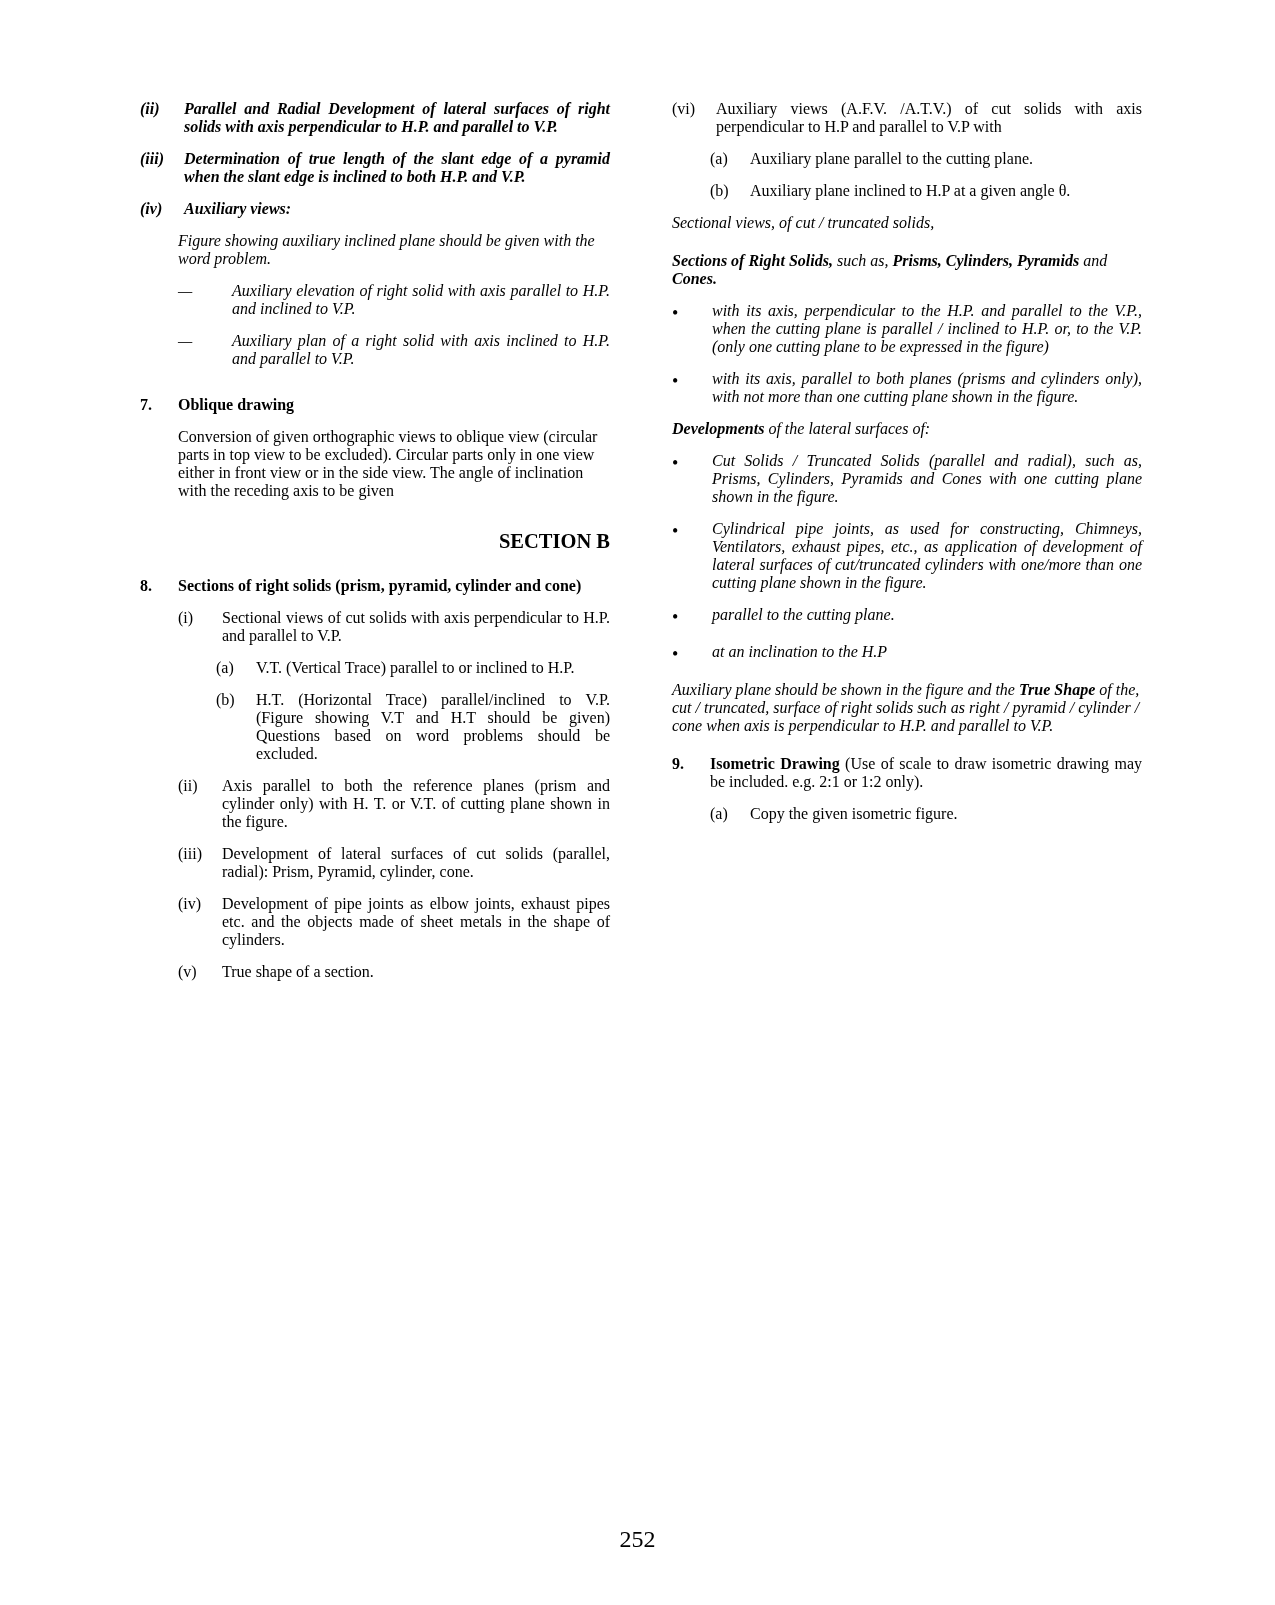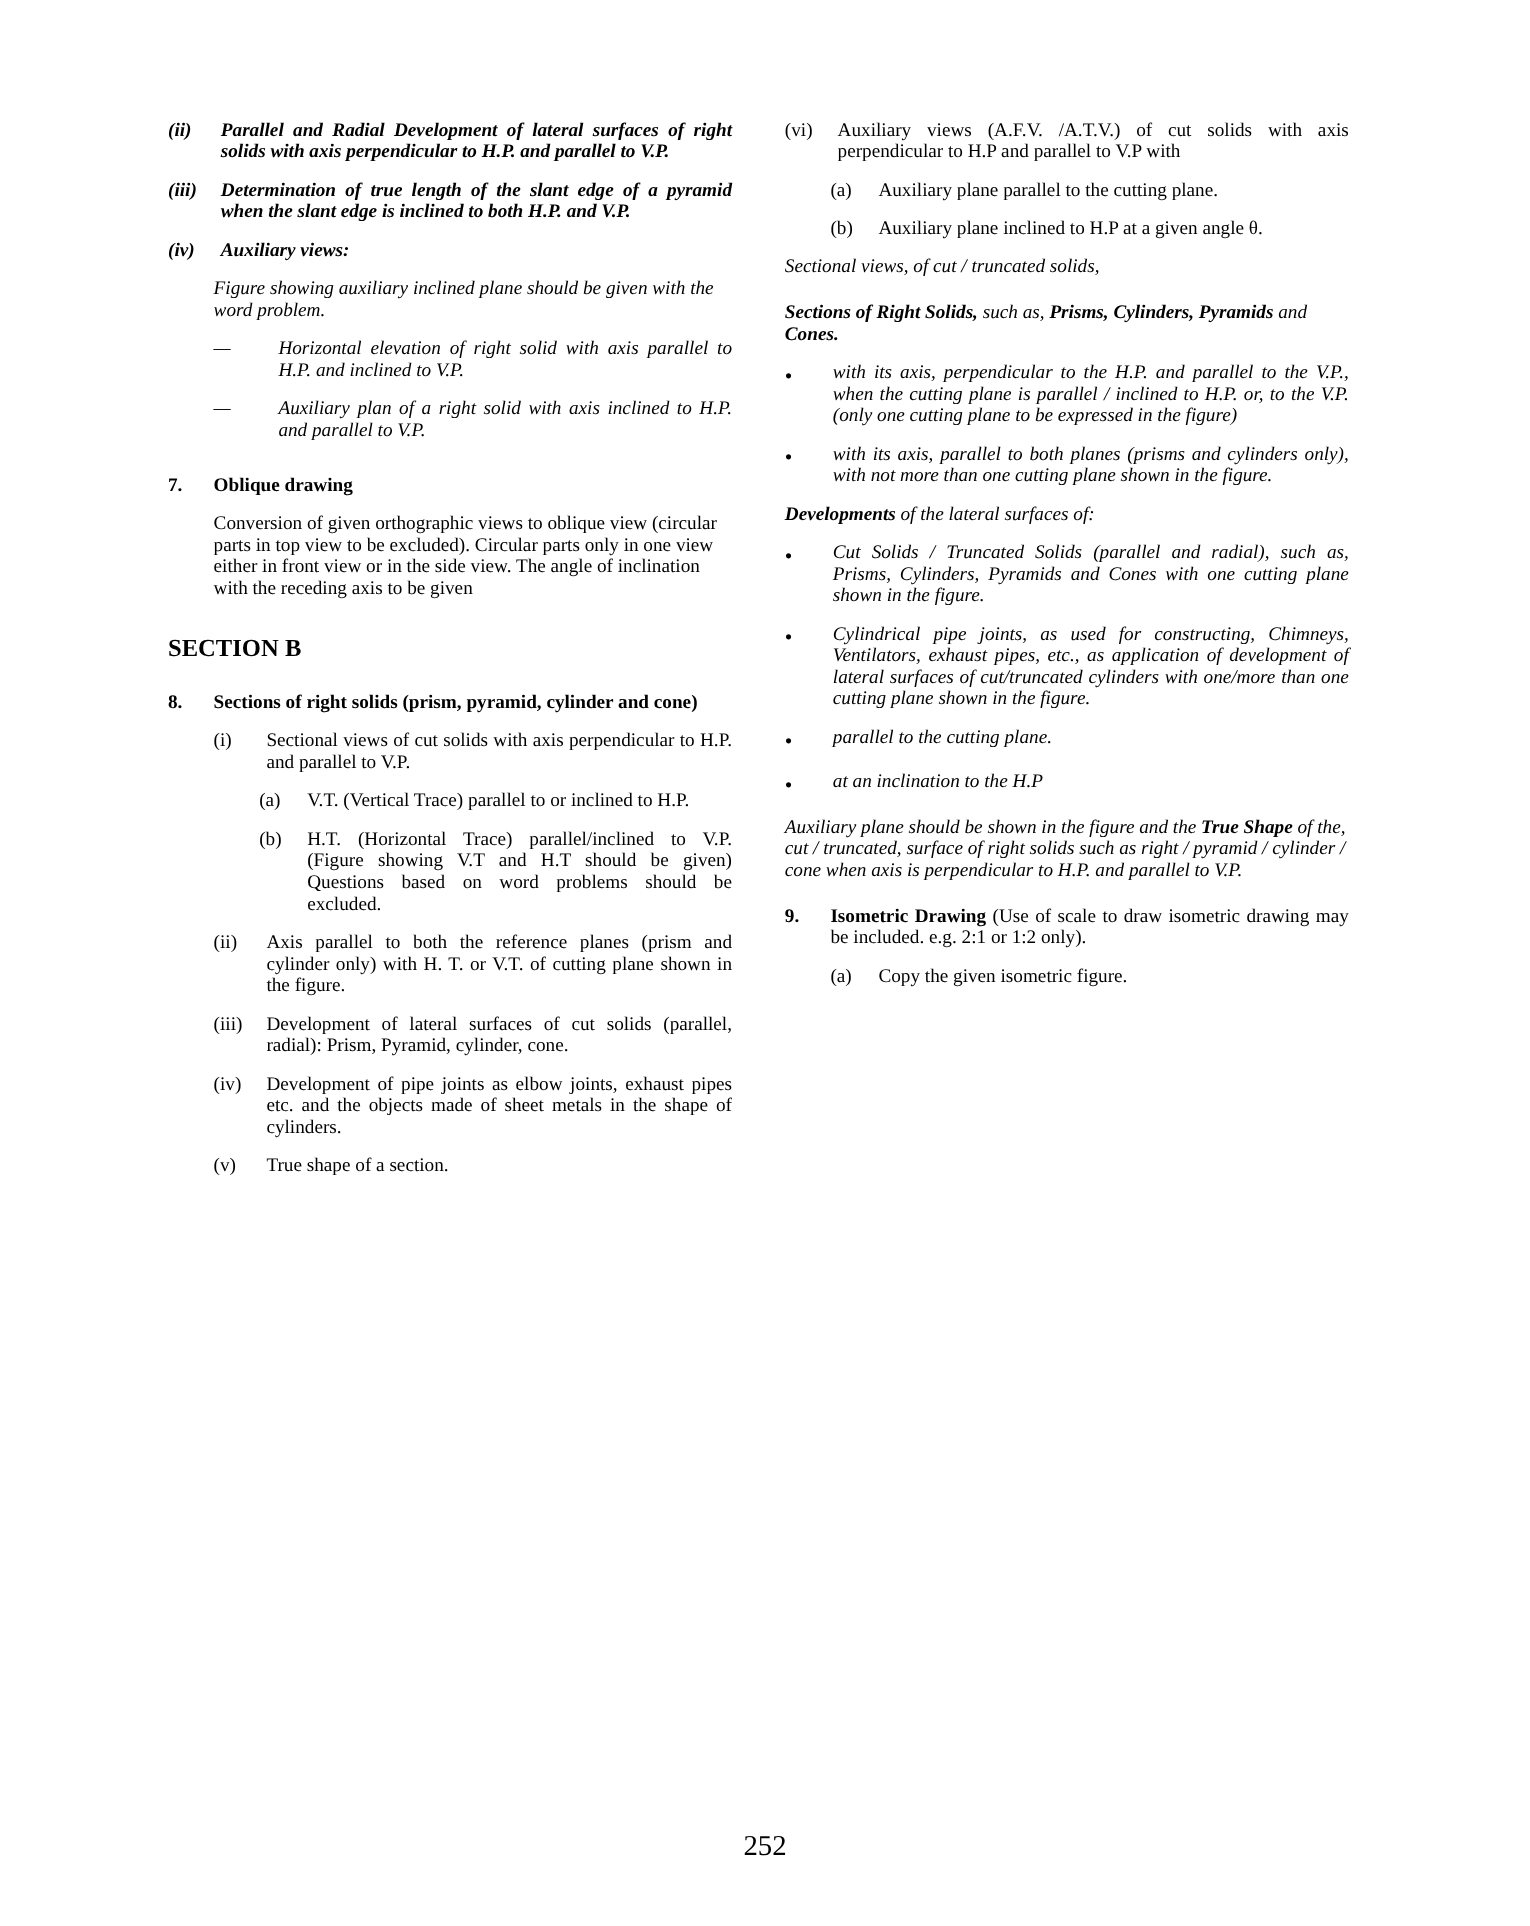--- a/index.html
+++ b/index.html
@@ -17,21 +17,21 @@
   .page {
     position: absolute;
     left: 0; top: 0;
     width: 1275px;
     height: 1605px;
     box-sizing: border-box;
     padding: 100px 130px 60px 140px;
   }
   .columns {
     display: flex;
-    gap: 44px;
+    gap: 62px;
     align-items: flex-start;
   }
   .col {
     width: 470px;
   }
   .ital { font-style: italic; }
   .bold { font-weight: bold; }
   .bi { font-weight: bold; font-style: italic; }
 
   
@@ -60,21 +60,21 @@
   .mk-bullet{ width: 40px; }
 
   .plain-indent {
     margin-left: 38px;
     margin-bottom: 14px;
   }
   .block {
     margin-bottom: 14px;
   }
   .heading-center {
-    text-align: left;
+    text-align: right;
     font-weight: bold;
     font-size: 20.5px;
     margin: 30px 0 24px 0;
   }
   .section-gap-top { margin-top: 28px; }
   .section-gap-small { margin-top: 20px; }
 
   .page-number {
     position: absolute;
     left: 0;
@@ -108,21 +108,21 @@
 
       <div class="row lvl0">
         <div class="marker mk-roman bi">(iv)</div>
         <div class="body bi">Auxiliary views:</div>
       </div>
 
       <div class="plain-indent ital">Figure showing auxiliary inclined plane should be given with the word problem.</div>
 
       <div class="row lvl1">
         <div class="marker mk-dash ital">—</div>
-        <div class="body ital">Horizontal elevation of right solid with axis parallel to H.P. and inclined to V.P.</div>
+        <div class="body ital">Auxiliary elevation of right solid with axis parallel to H.P. and inclined to V.P.</div>
       </div>
 
       <div class="row lvl1">
         <div class="marker mk-dash ital">—</div>
         <div class="body ital">Auxiliary plan of a right solid with axis inclined to H.P. and parallel to V.P.</div>
       </div>
 
       <div class="row lvl0 section-gap-top">
         <div class="marker mk-num bold">7.</div>
         <div class="body bold">Oblique drawing</div>

